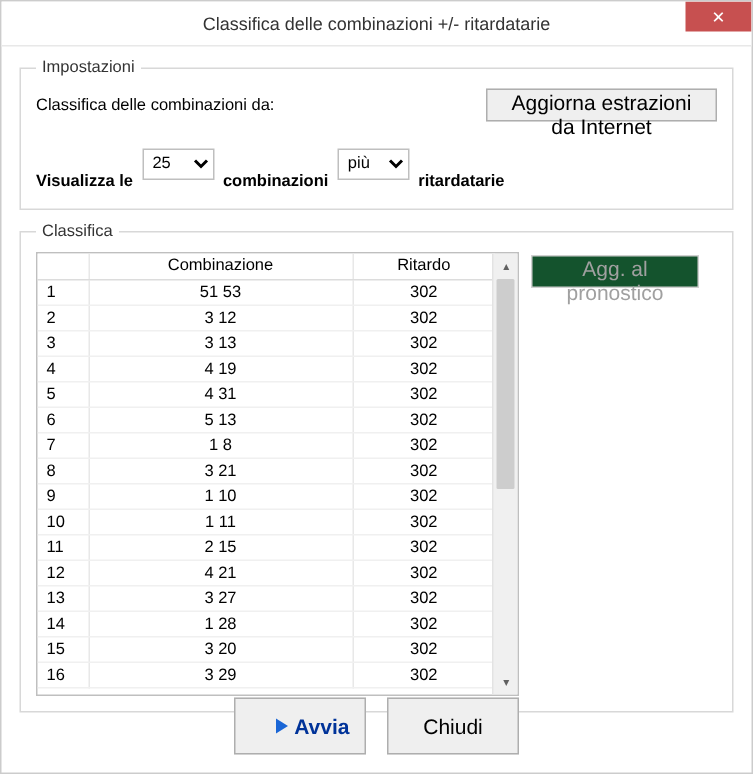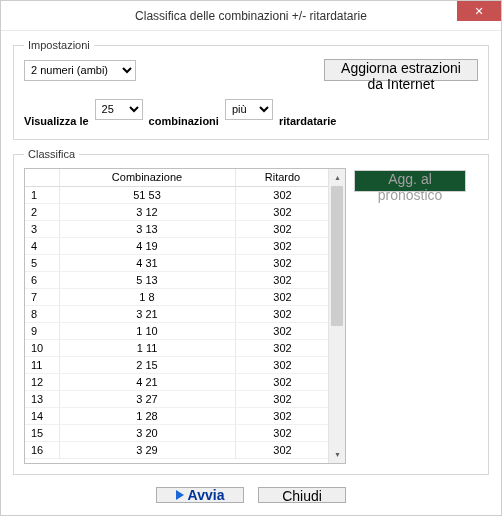--- a/index.html
+++ b/index.html
@@ -116,43 +116,41 @@
   td.col-idx { text-align: left; padding-left:6px; }
   .side-btn-wrap { padding-top: 2px; }
   .bottom-bar {
     position: absolute;
     bottom: 12px;
     left: 0; right: 0;
     display:flex;
     justify-content:center;
     gap: 14px;
   }
-  .bottom-bar .btn { width: 88px; height: 16px; }
+  .bottom-bar .btn { width: 88px; height: 38px; justify-content: flex-end; }
   .avvia-btn { display:flex; align-items:center; justify-content:center; gap:4px; font-weight:bold; color:#003399; }
   .play-icon { width:0;height:0;border-top:5px solid transparent;border-bottom:5px solid transparent;border-left:8px solid #1a66d6; }
 </style>
 </head>
 <body>
 
 <div class="titlebar">
   <span class="titlebar-title">Classifica delle combinazioni +/- ritardatarie</span>
   <div class="close-btn">
     <span>✕</span>
   </div>
 </div>
 
 <div class="content">
 
   <fieldset>
     <legend>Impostazioni</legend>
 
     <div class="row">
-      <select style="width:112px">
-        <option>2 numeri (ambi)</option>
-      </select>
+      <span>Classifica delle combinazioni da:</span>
       <span style="flex:1"></span>
       <button class="btn" style="width:154px">Aggiorna estrazioni da Internet</button>
     </div>
 
     <div class="row">
       <span class="bold">Visualizza le</span>
       <select style="width:48px">
         <option>25</option>
       </select>
       <span class="bold">combinazioni</span>

